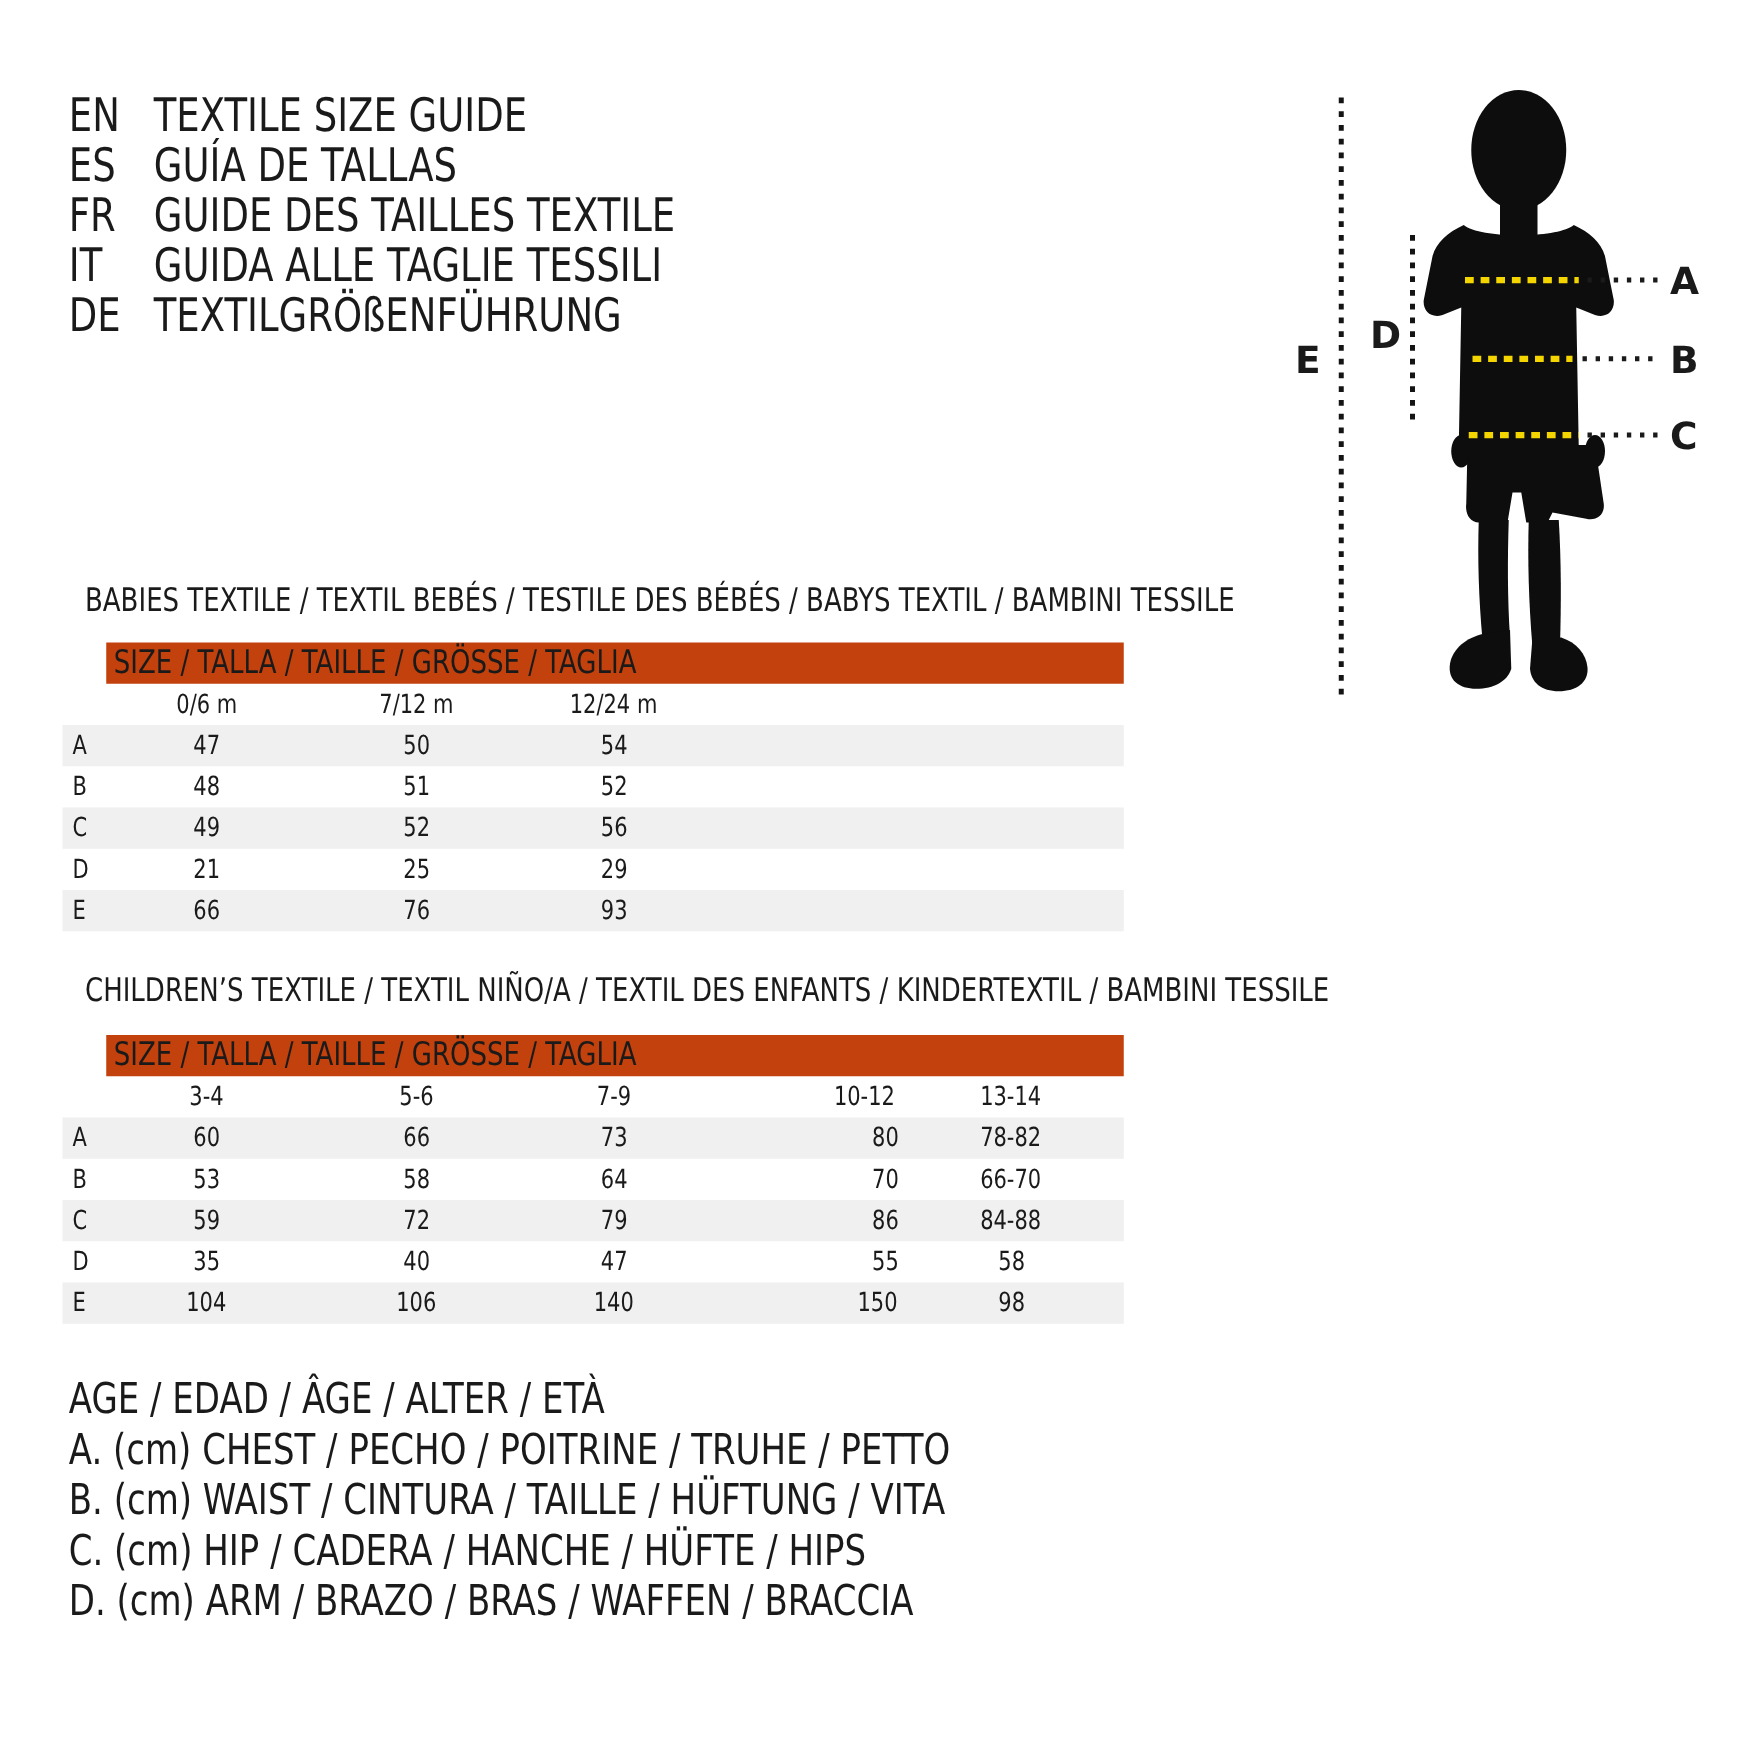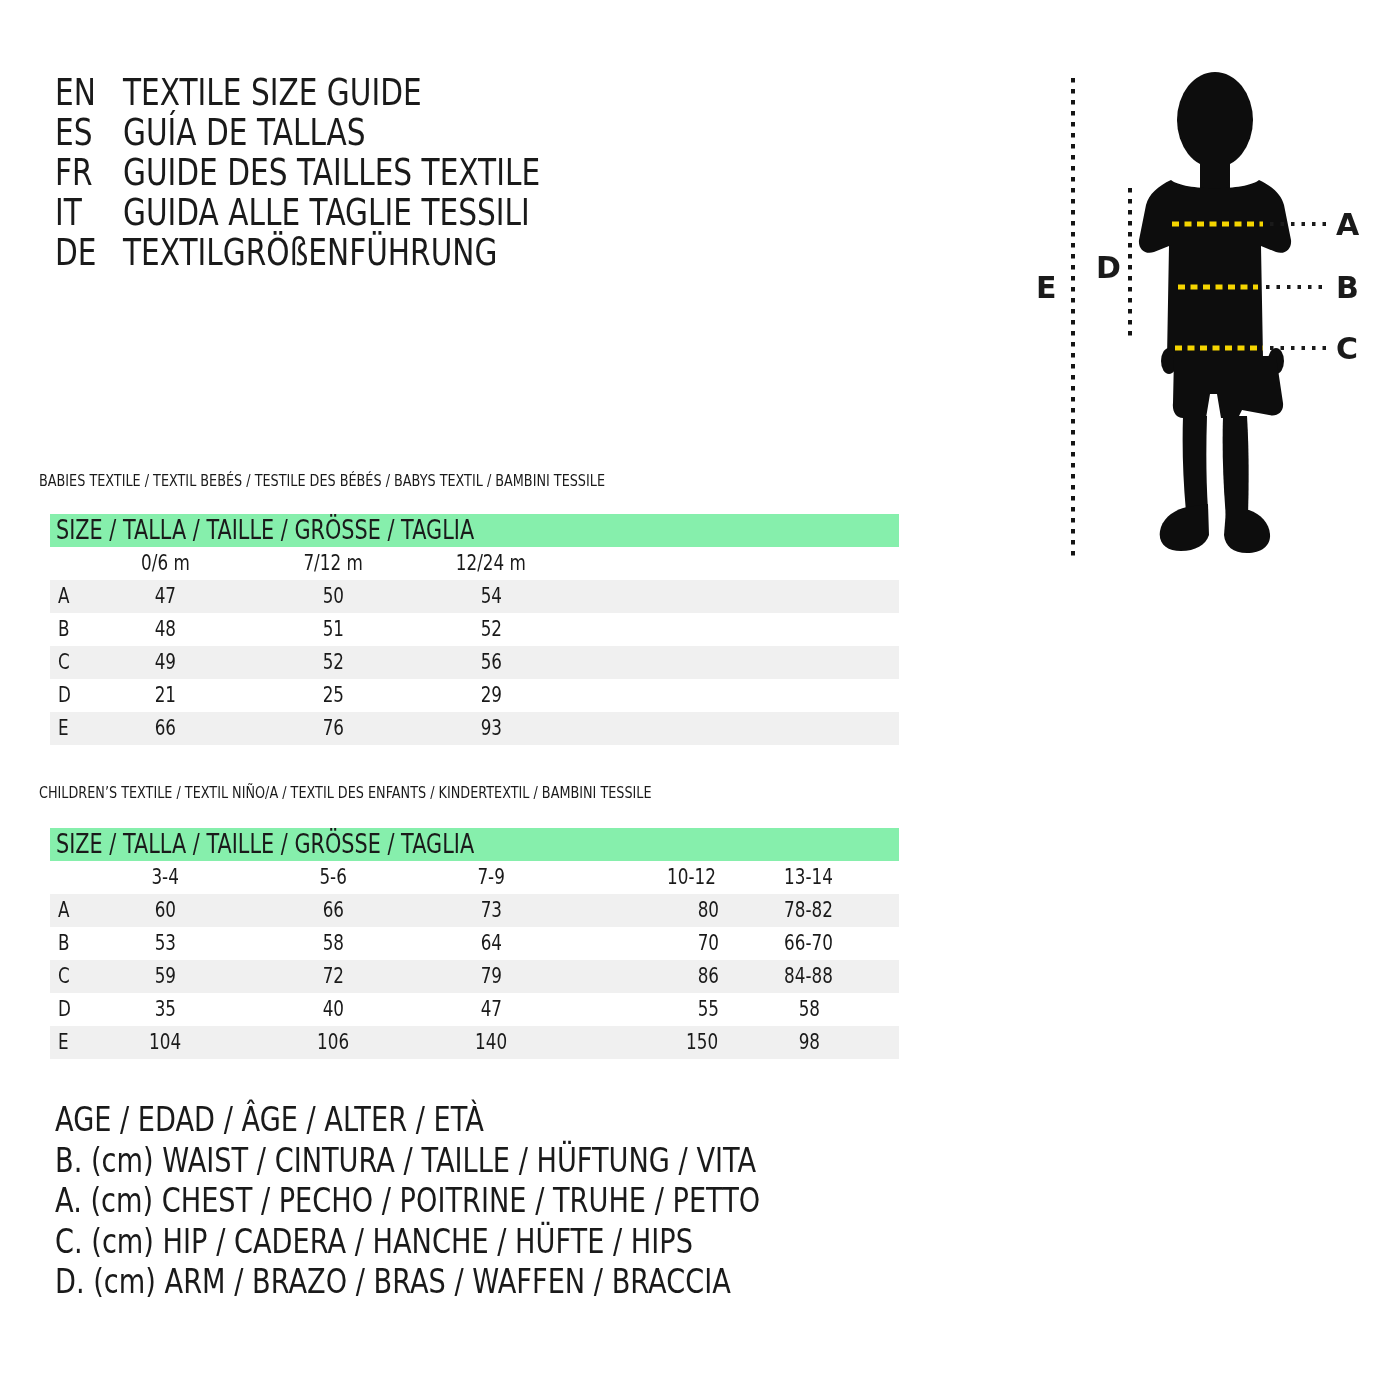--- a/index.html
+++ b/index.html
@@ -10,23 +10,23 @@
 
   
   .langs{position:absolute;left:55px;top:72px;}
   .lang-row{display:flex;align-items:center;height:40px;font-size:37px;}
   .lang-code{width:68px;flex:0 0 68px;}
 
   
   .figure{position:absolute;left:1030px;top:58px;width:360px;height:520px;}
 
   
-  .section-title{position:absolute;left:39px;height:28px;line-height:28px;font-size:16px;}
+  .section-title{position:absolute;left:68px;height:28px;line-height:28px;font-size:26px;}
   .tbl{position:absolute;left:50px;width:849px;}
-  .band{height:33px;line-height:33px;background:#86efac;padding-left:6px;font-size:26px;}
+  .band{height:33px;line-height:33px;background:#c2410c;padding-left:6px;font-size:26px;margin-left:35px;}
   .trow{position:relative;height:33px;font-size:21px;}
   .trow.alt{background:#f0f0f0;}
   .rlabel{position:absolute;left:8px;top:0;width:50px;height:33px;line-height:33px;text-align:left;}
   .col{position:absolute;top:0;width:130px;height:33px;line-height:33px;text-align:center;}
   .c1{left:50px;}.c2{left:218px;}.c3{left:376px;}.c4{left:542px;text-align:right;}.c5{left:694px;}
 
   
   .legend{position:absolute;left:55px;top:1099px;line-height:40.6px;font-size:34px;}
   .legend div{height:40.6px;}
 
@@ -194,19 +194,19 @@
       <span class="col c1"><span class="condc">104</span></span>
       <span class="col c2"><span class="condc">106</span></span>
       <span class="col c3"><span class="condc">140</span></span>
       <span class="col c4"><span class="condc">150</span></span>
       <span class="col c5"><span class="condc">98</span></span>
     </div>
   </div>
 
   <div class="legend">
     <div><span class="cond">AGE / EDAD / ÂGE / ALTER / ETÀ</span></div>
+    <div><span class="cond">A. (cm) CHEST / PECHO / POITRINE / TRUHE / PETTO</span></div>
     <div><span class="cond">B. (cm) WAIST / CINTURA / TAILLE / HÜFTUNG / VITA</span></div>
-    <div><span class="cond">A. (cm) CHEST / PECHO / POITRINE / TRUHE / PETTO</span></div>
     <div><span class="cond">C. (cm) HIP / CADERA / HANCHE / HÜFTE / HIPS</span></div>
     <div><span class="cond">D. (cm) ARM / BRAZO / BRAS / WAFFEN / BRACCIA</span></div>
   </div>
 
 </div>
 
 </body></html>

